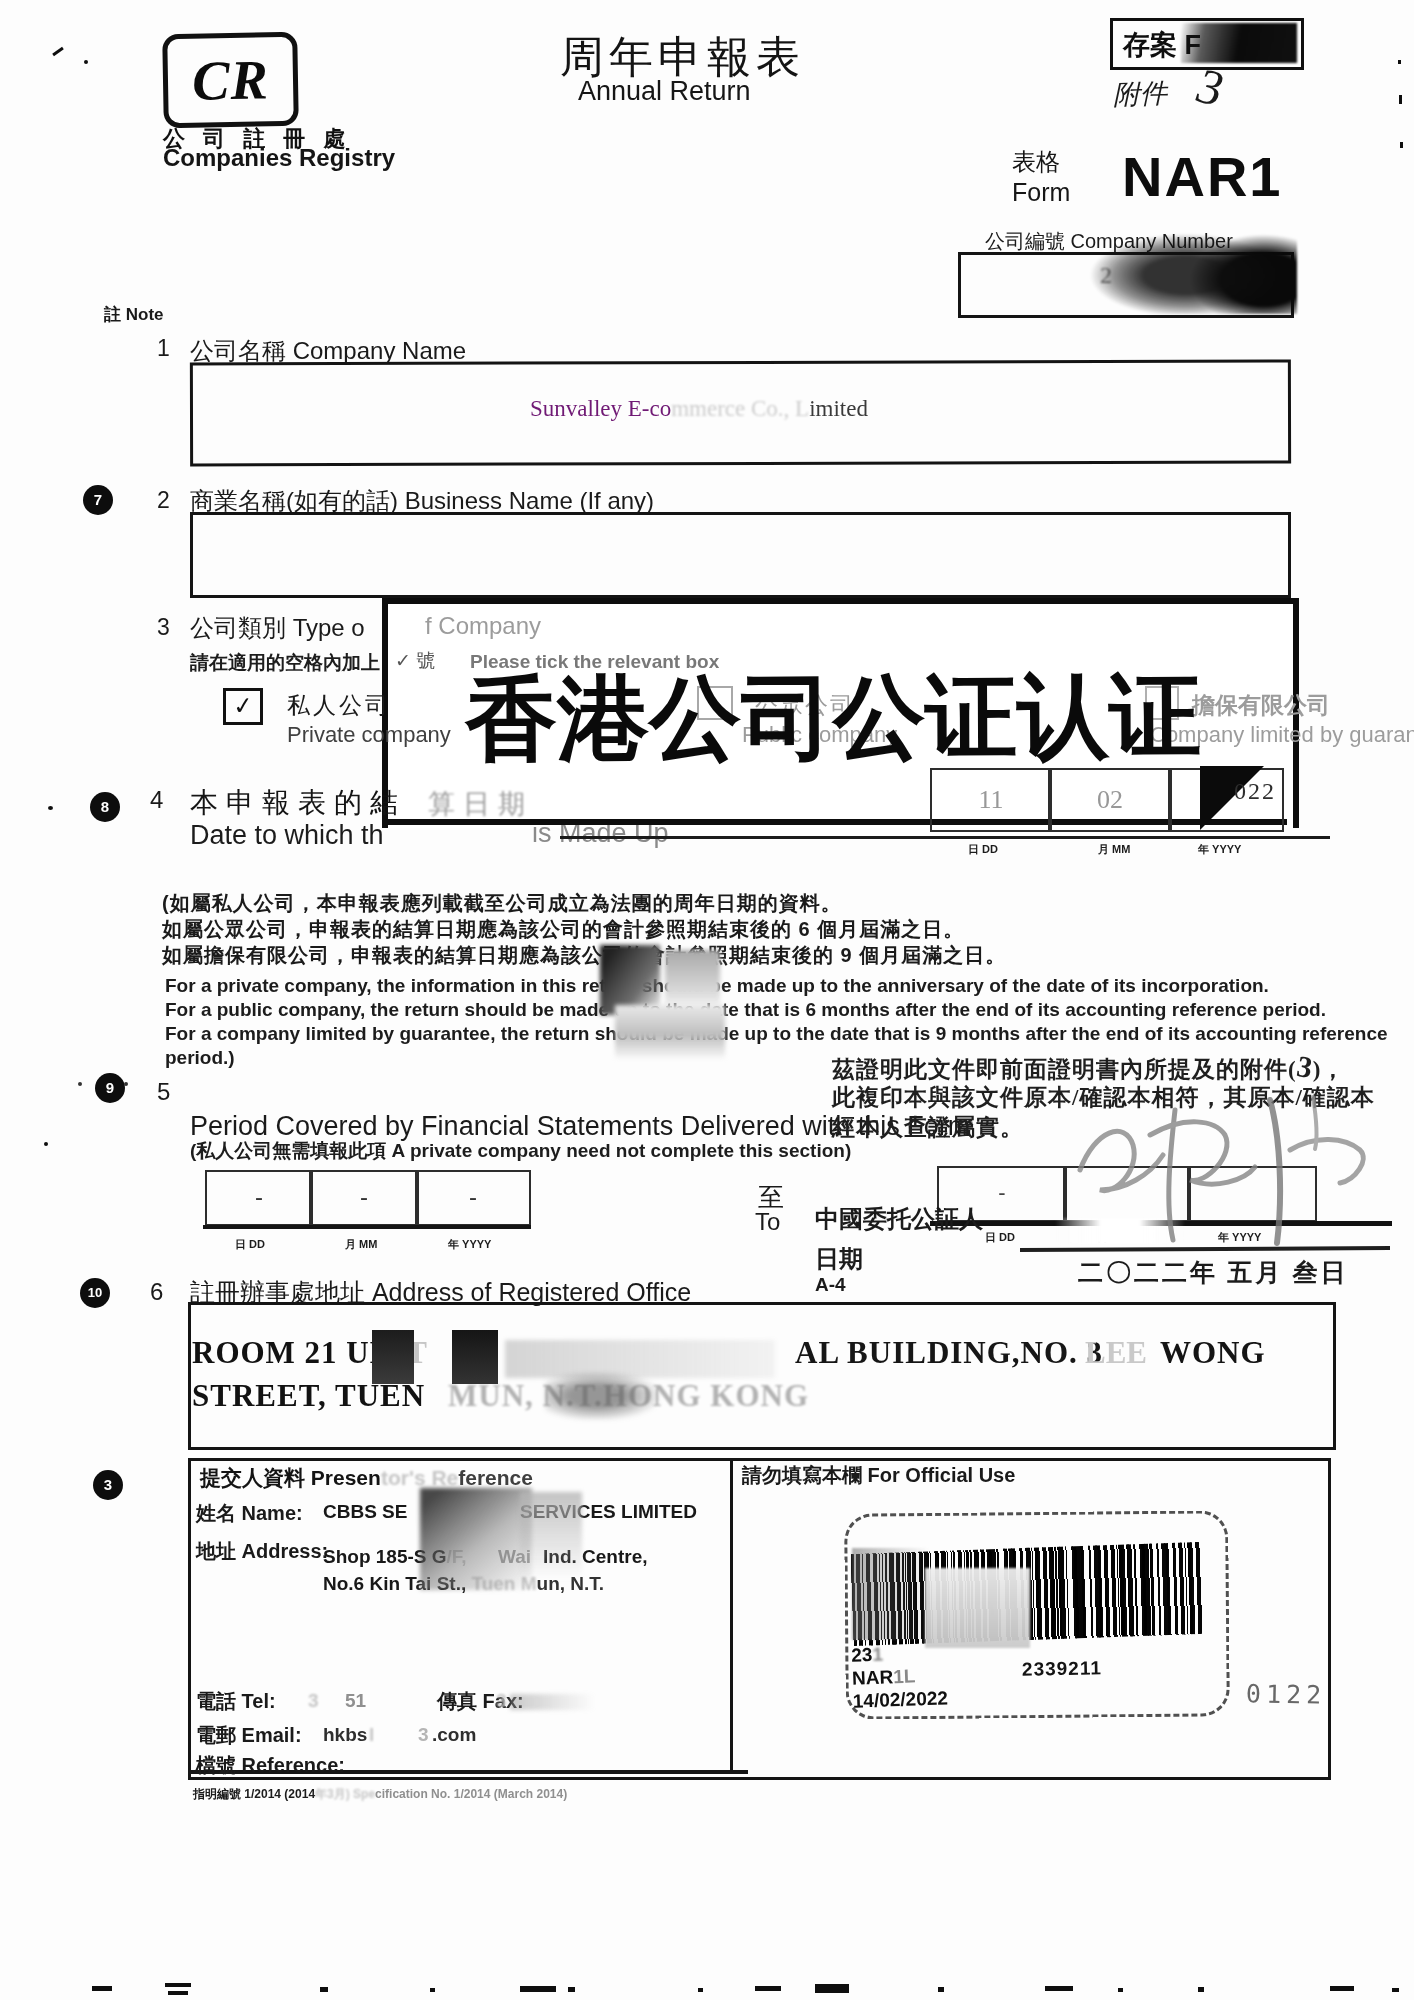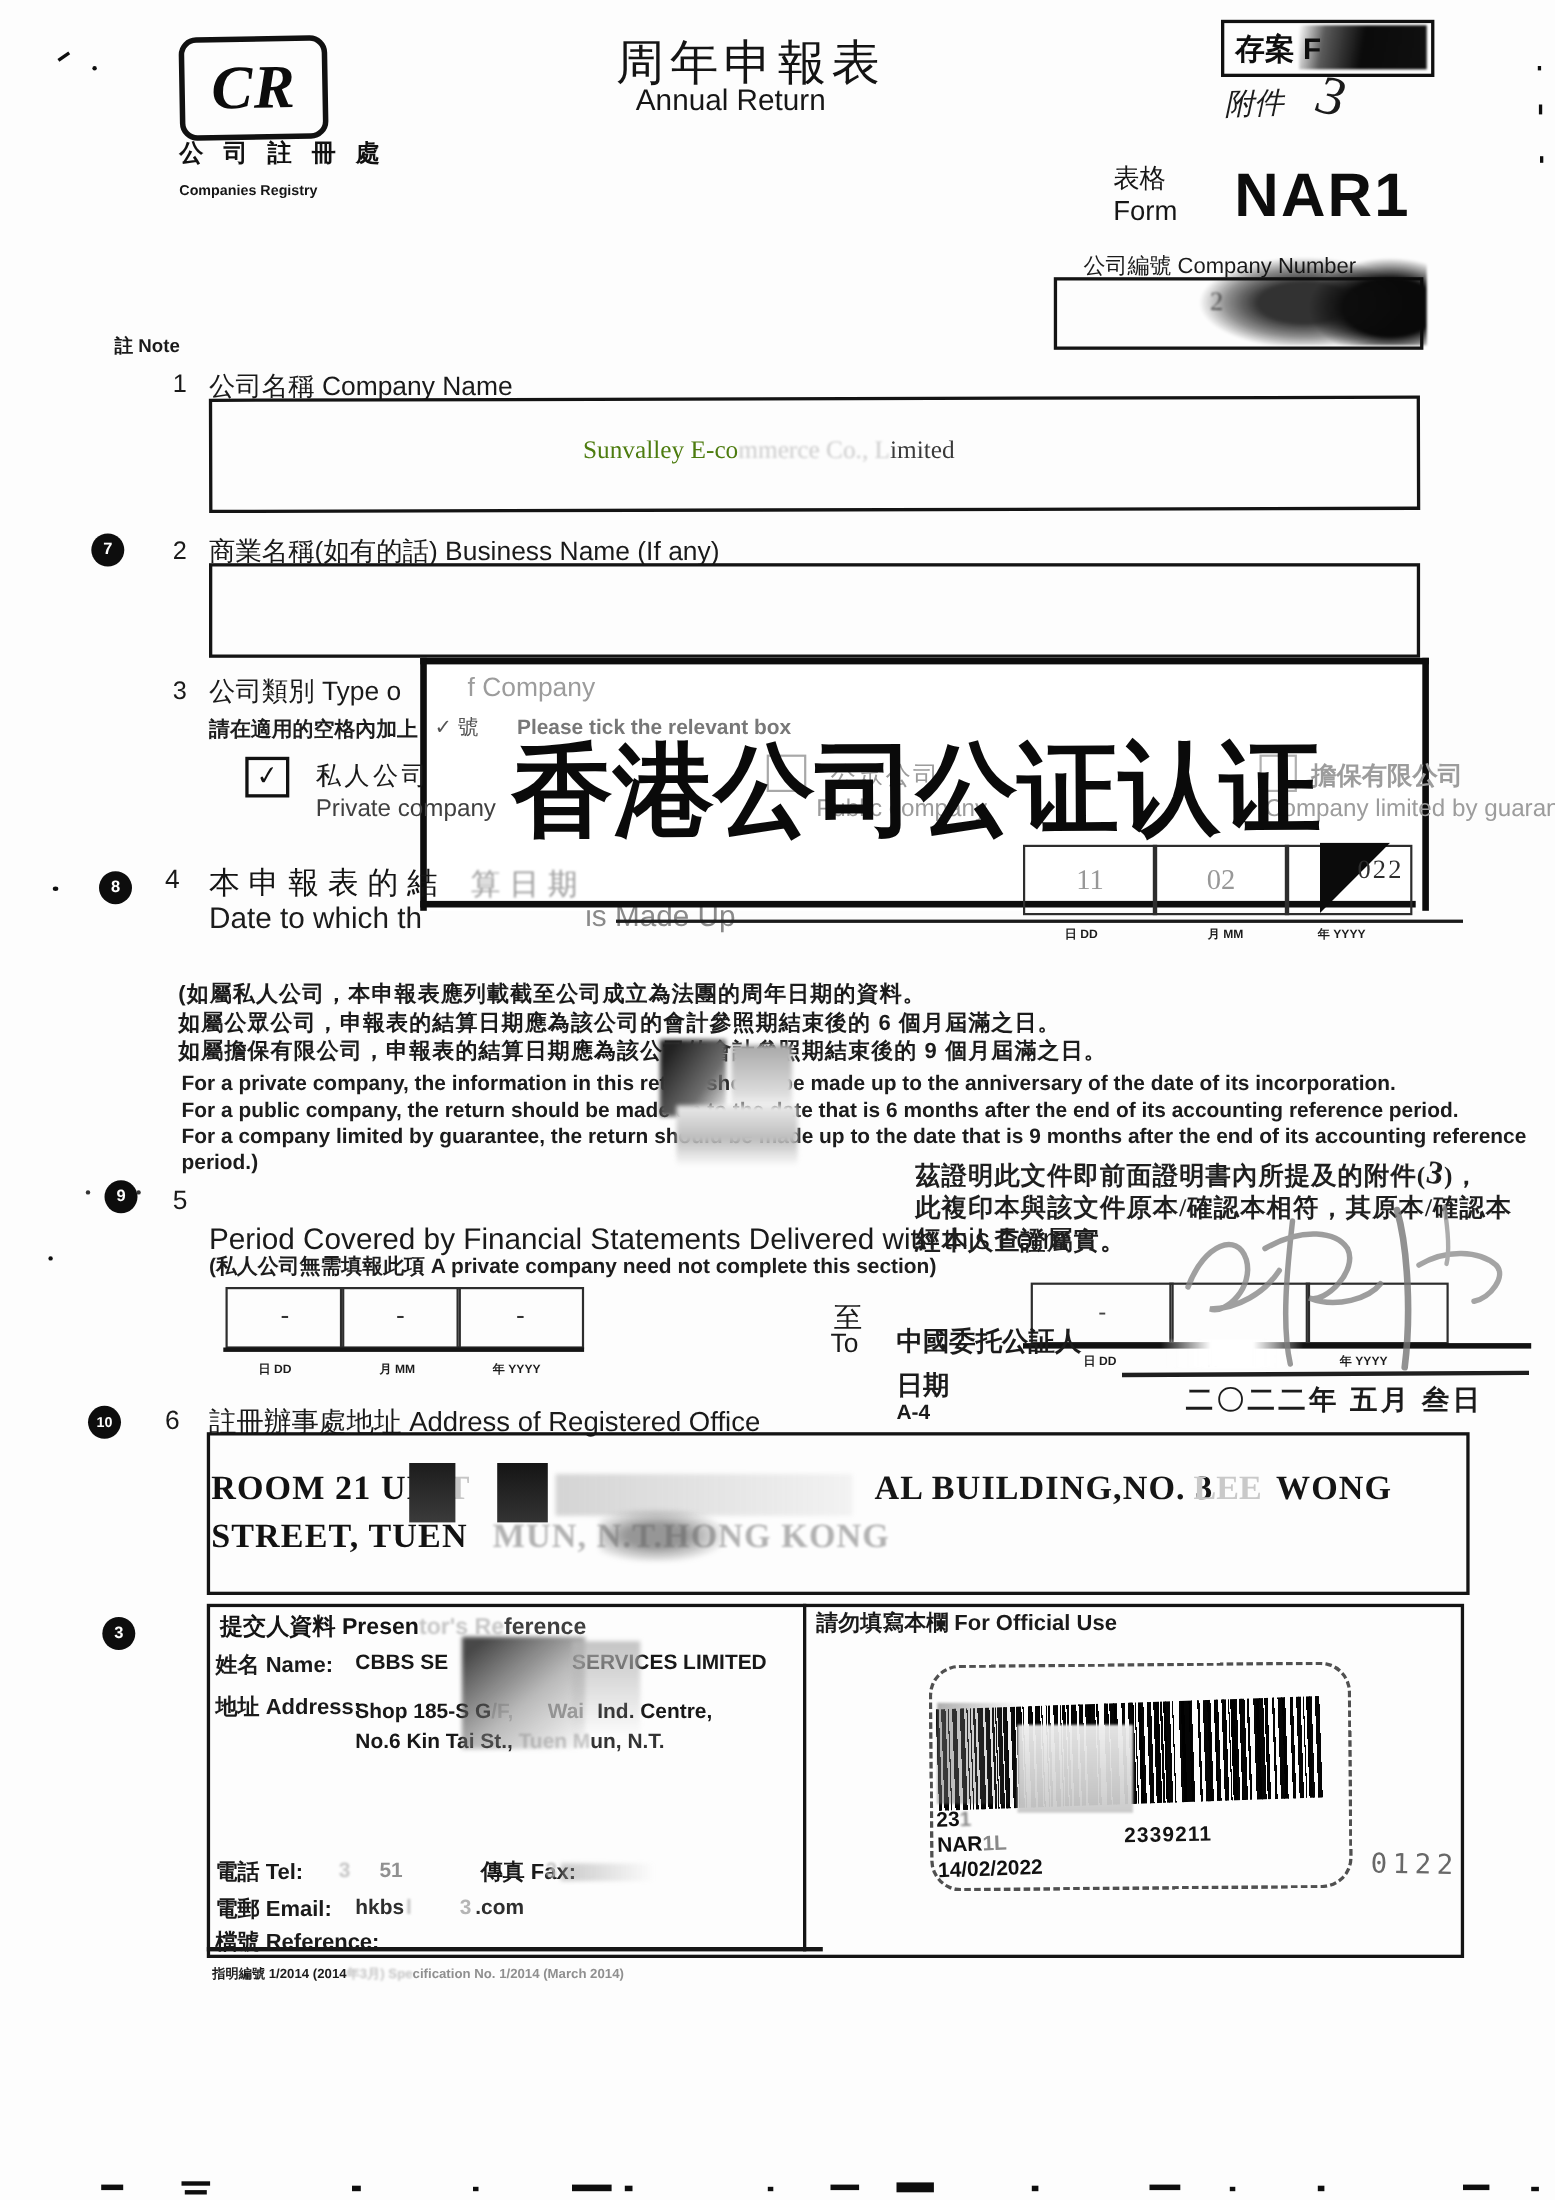--- a/index.html
+++ b/index.html
@@ -29,21 +29,21 @@
   <div class="art" style="left:1399px;top:95px;width:3px;height:9px;"></div>
   <div class="art" style="left:1400px;top:142px;width:3px;height:6px;"></div>
   <div class="art" style="left:48px;top:806px;width:5px;height:4px;border-radius:50%;"></div>
   <div class="art" style="left:44px;top:1142px;width:4px;height:4px;border-radius:50%;"></div>
 
   <div class="abs" style="left:163px;top:33px;width:125px;height:84px;border:5px solid #111;border-radius:16px;
        display:flex;align-items:center;justify-content:center;transform:rotate(-1deg);">
     <span class="serif" style="font-style:italic;font-weight:900;font-size:56px;letter-spacing:1px;color:#0c0c0c;">CR</span>
   </div>
   <div class="abs b" style="left:163px;top:124px;font-size:22px;letter-spacing:6px;color:#111;">公 司 註 冊 處</div>
-  <div class="abs sb" style="left:163px;top:165px;font-size:13px;color:#151515;">Companies Registry</div>
+  <div class="abs sb" style="left:163px;top:144px;font-size:24px;color:#151515;">Companies Registry</div>
 
   <div class="abs" style="left:560px;top:28px;font-size:44px;letter-spacing:5px;color:#141414;">周年申報表</div>
   <div class="abs" style="left:578px;top:76px;font-size:27px;color:#161616;">Annual Return</div>
 
   <div class="abs" style="left:1110px;top:18px;width:188px;height:46px;border:3px solid #101010;">
     <span class="b" style="position:absolute;left:10px;top:6px;font-size:27px;color:#0e0e0e;">存案 F</span>
     <span class="abs blur1" style="left:68px;top:2px;width:116px;height:40px;
           background:linear-gradient(100deg,rgba(20,20,20,0) 0%,rgba(20,20,20,.7) 20%,#0b0b0b 50%,#101010 100%);"></span>
   </div>
   <div class="abs" style="left:1113px;top:76px;font-size:27px;color:#1c1c1c;transform:rotate(-2deg);font-style:italic;">附件</div>
@@ -59,21 +59,21 @@
   <div class="abs blur1" style="left:1075px;top:228px;width:222px;height:86px;
        background:radial-gradient(ellipse 120px 52px at 50% 55%,rgba(14,14,14,.85) 35%,rgba(14,14,14,.45) 60%,rgba(14,14,14,0) 80%),
                   radial-gradient(ellipse 95px 58px at 85% 60%,#090909 45%,rgba(9,9,9,0) 78%);"></div>
 
   <div class="abs b" style="left:104px;top:303px;font-size:17px;">註 Note</div>
 
   <div class="abs" style="left:157px;top:335px;font-size:23px;">1</div>
   <div class="abs" style="left:190px;top:335px;font-size:24px;">公司名稱 Company Name</div>
   <div class="box" style="left:190px;top:361px;width:1095px;height:98px;transform:rotate(-0.15deg);"></div>
   <div class="abs serif" style="left:530px;top:396px;font-size:23px;white-space:nowrap;">
-    <span style="color:#4d7c0f;">Sunvalley E-co</span><span class="blur1" style="color:#cdcdcd;">mmerce Co., L</span><span style="color:#3a3a3a;">imited</span>
+    <span style="color:#701a75;">Sunvalley E-co</span><span class="blur1" style="color:#cdcdcd;">mmerce Co., L</span><span style="color:#3a3a3a;">imited</span>
   </div>
 
   <div class="badge" style="left:83px;top:485px;">7</div>
   <div class="abs" style="left:157px;top:487px;font-size:23px;">2</div>
   <div class="abs" style="left:190px;top:485px;font-size:24px;">商業名稱(如有的話) Business Name (If any)</div>
   <div class="box" style="left:190px;top:512px;width:1095px;height:80px;"></div>
 
   <div class="abs" style="left:157px;top:614px;font-size:23px;">3</div>
   <div class="abs" style="left:190px;top:612px;font-size:24px;white-space:nowrap;">
     <span>公司類別 Type o</span>

